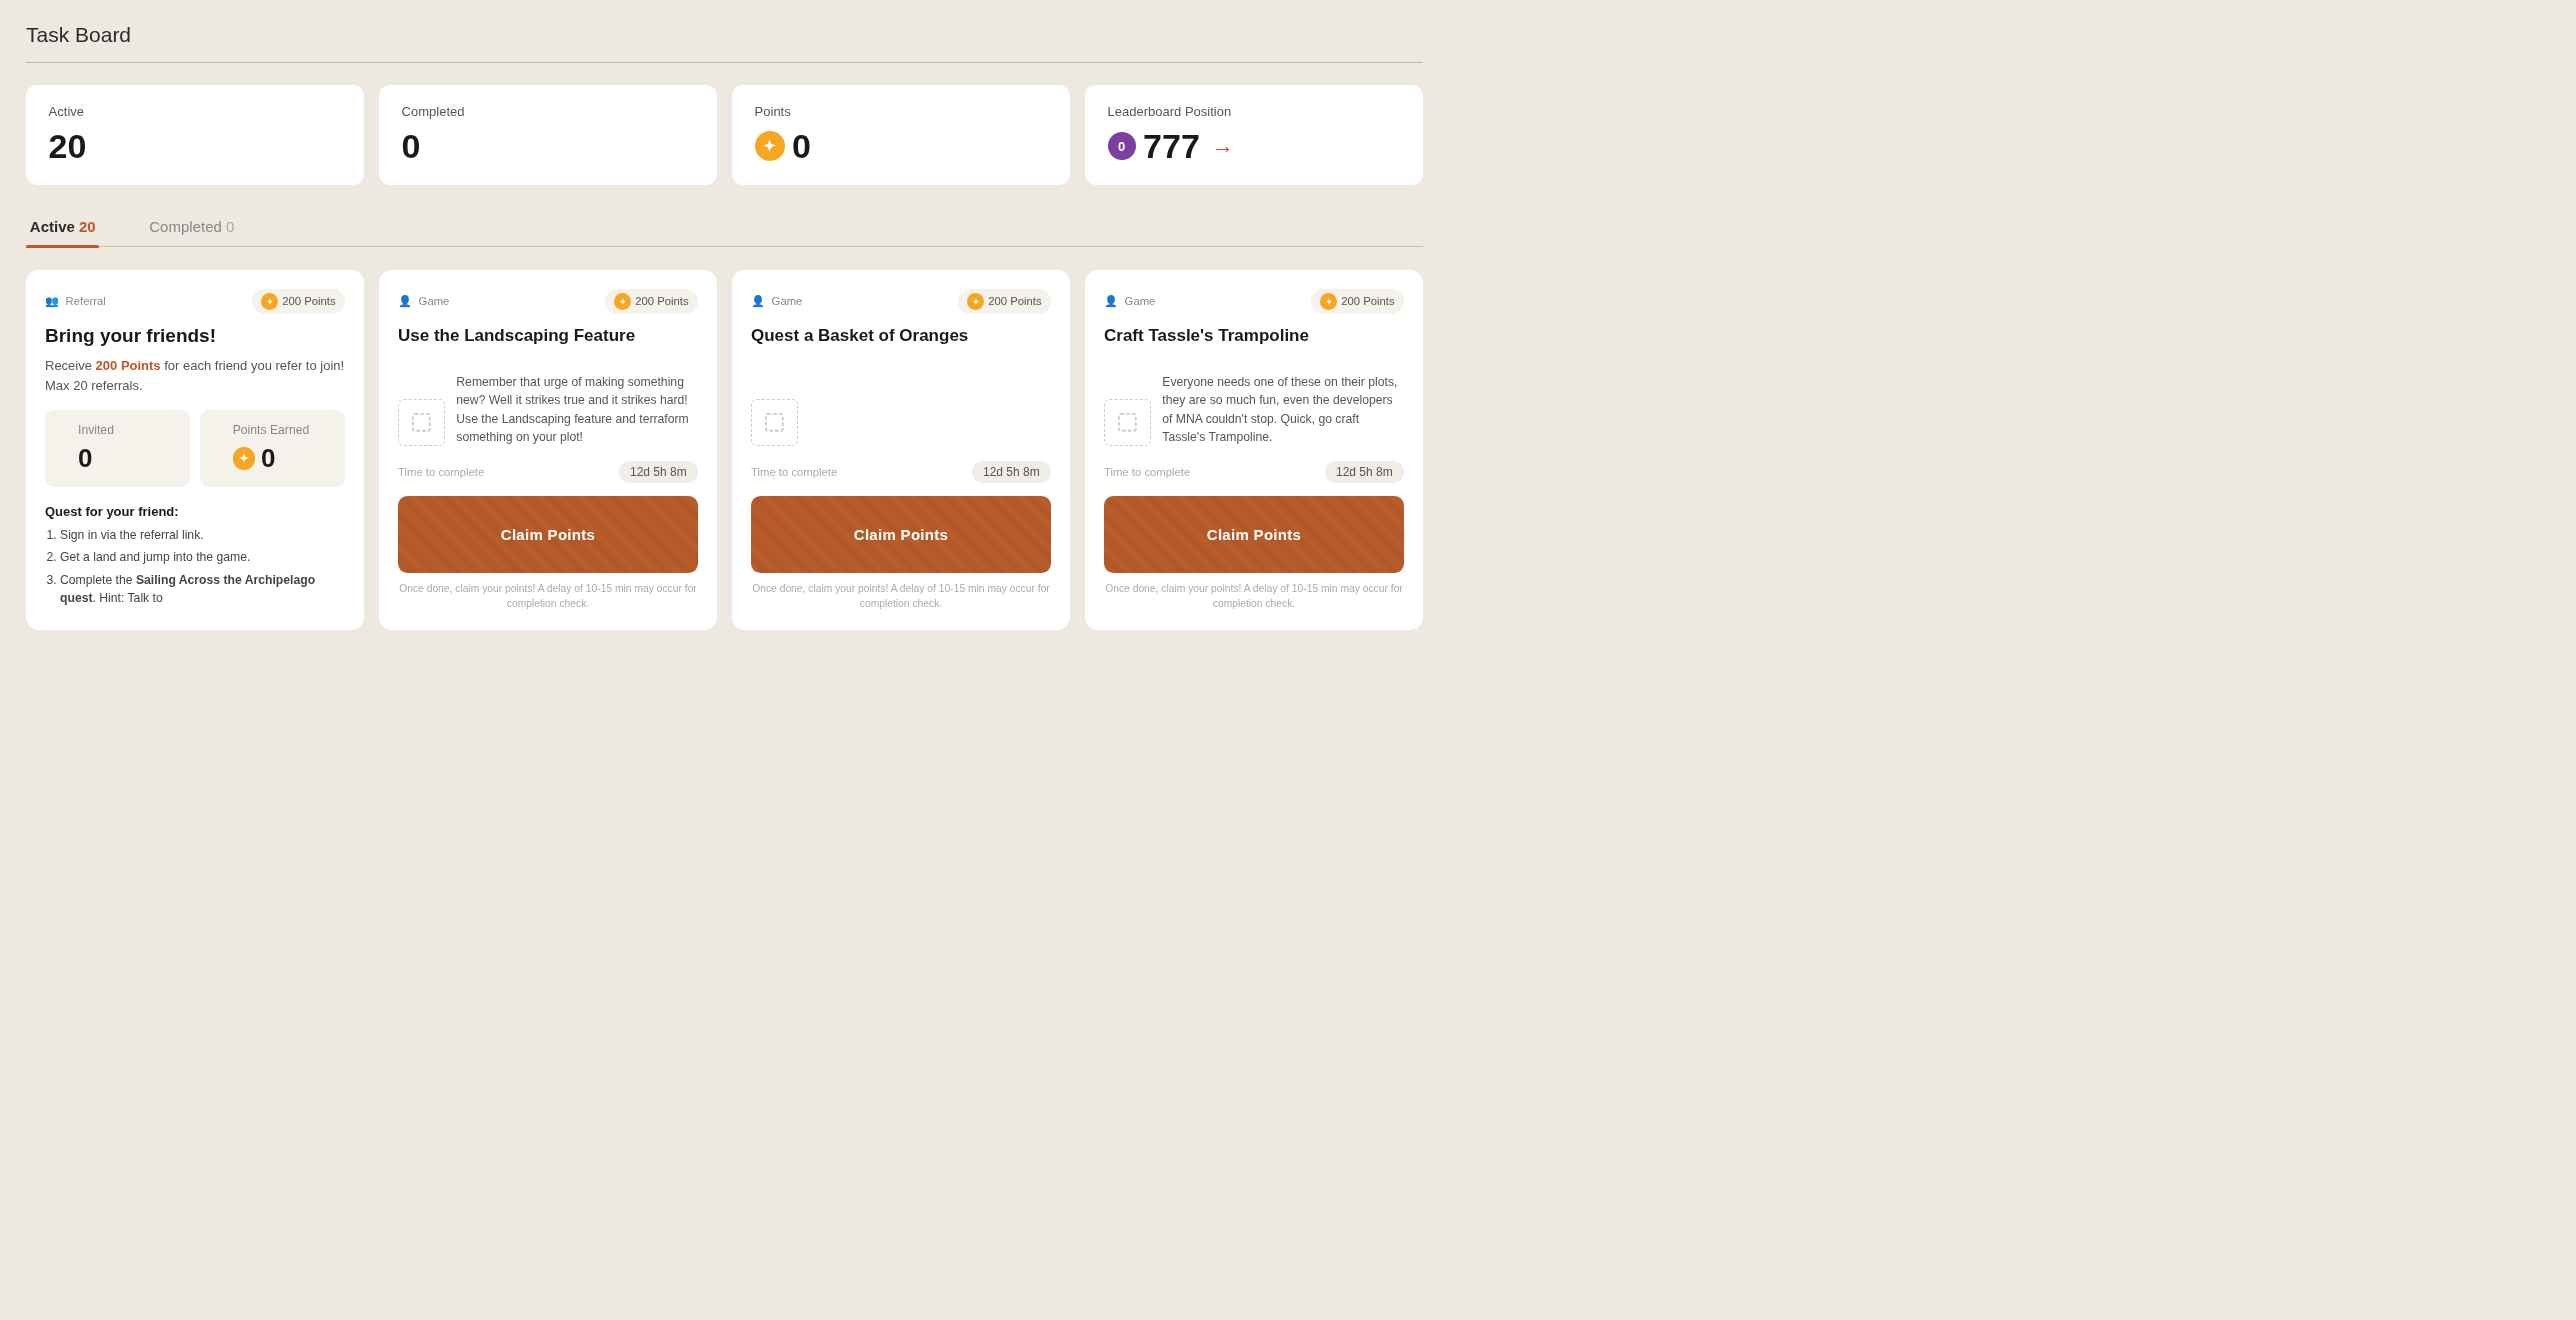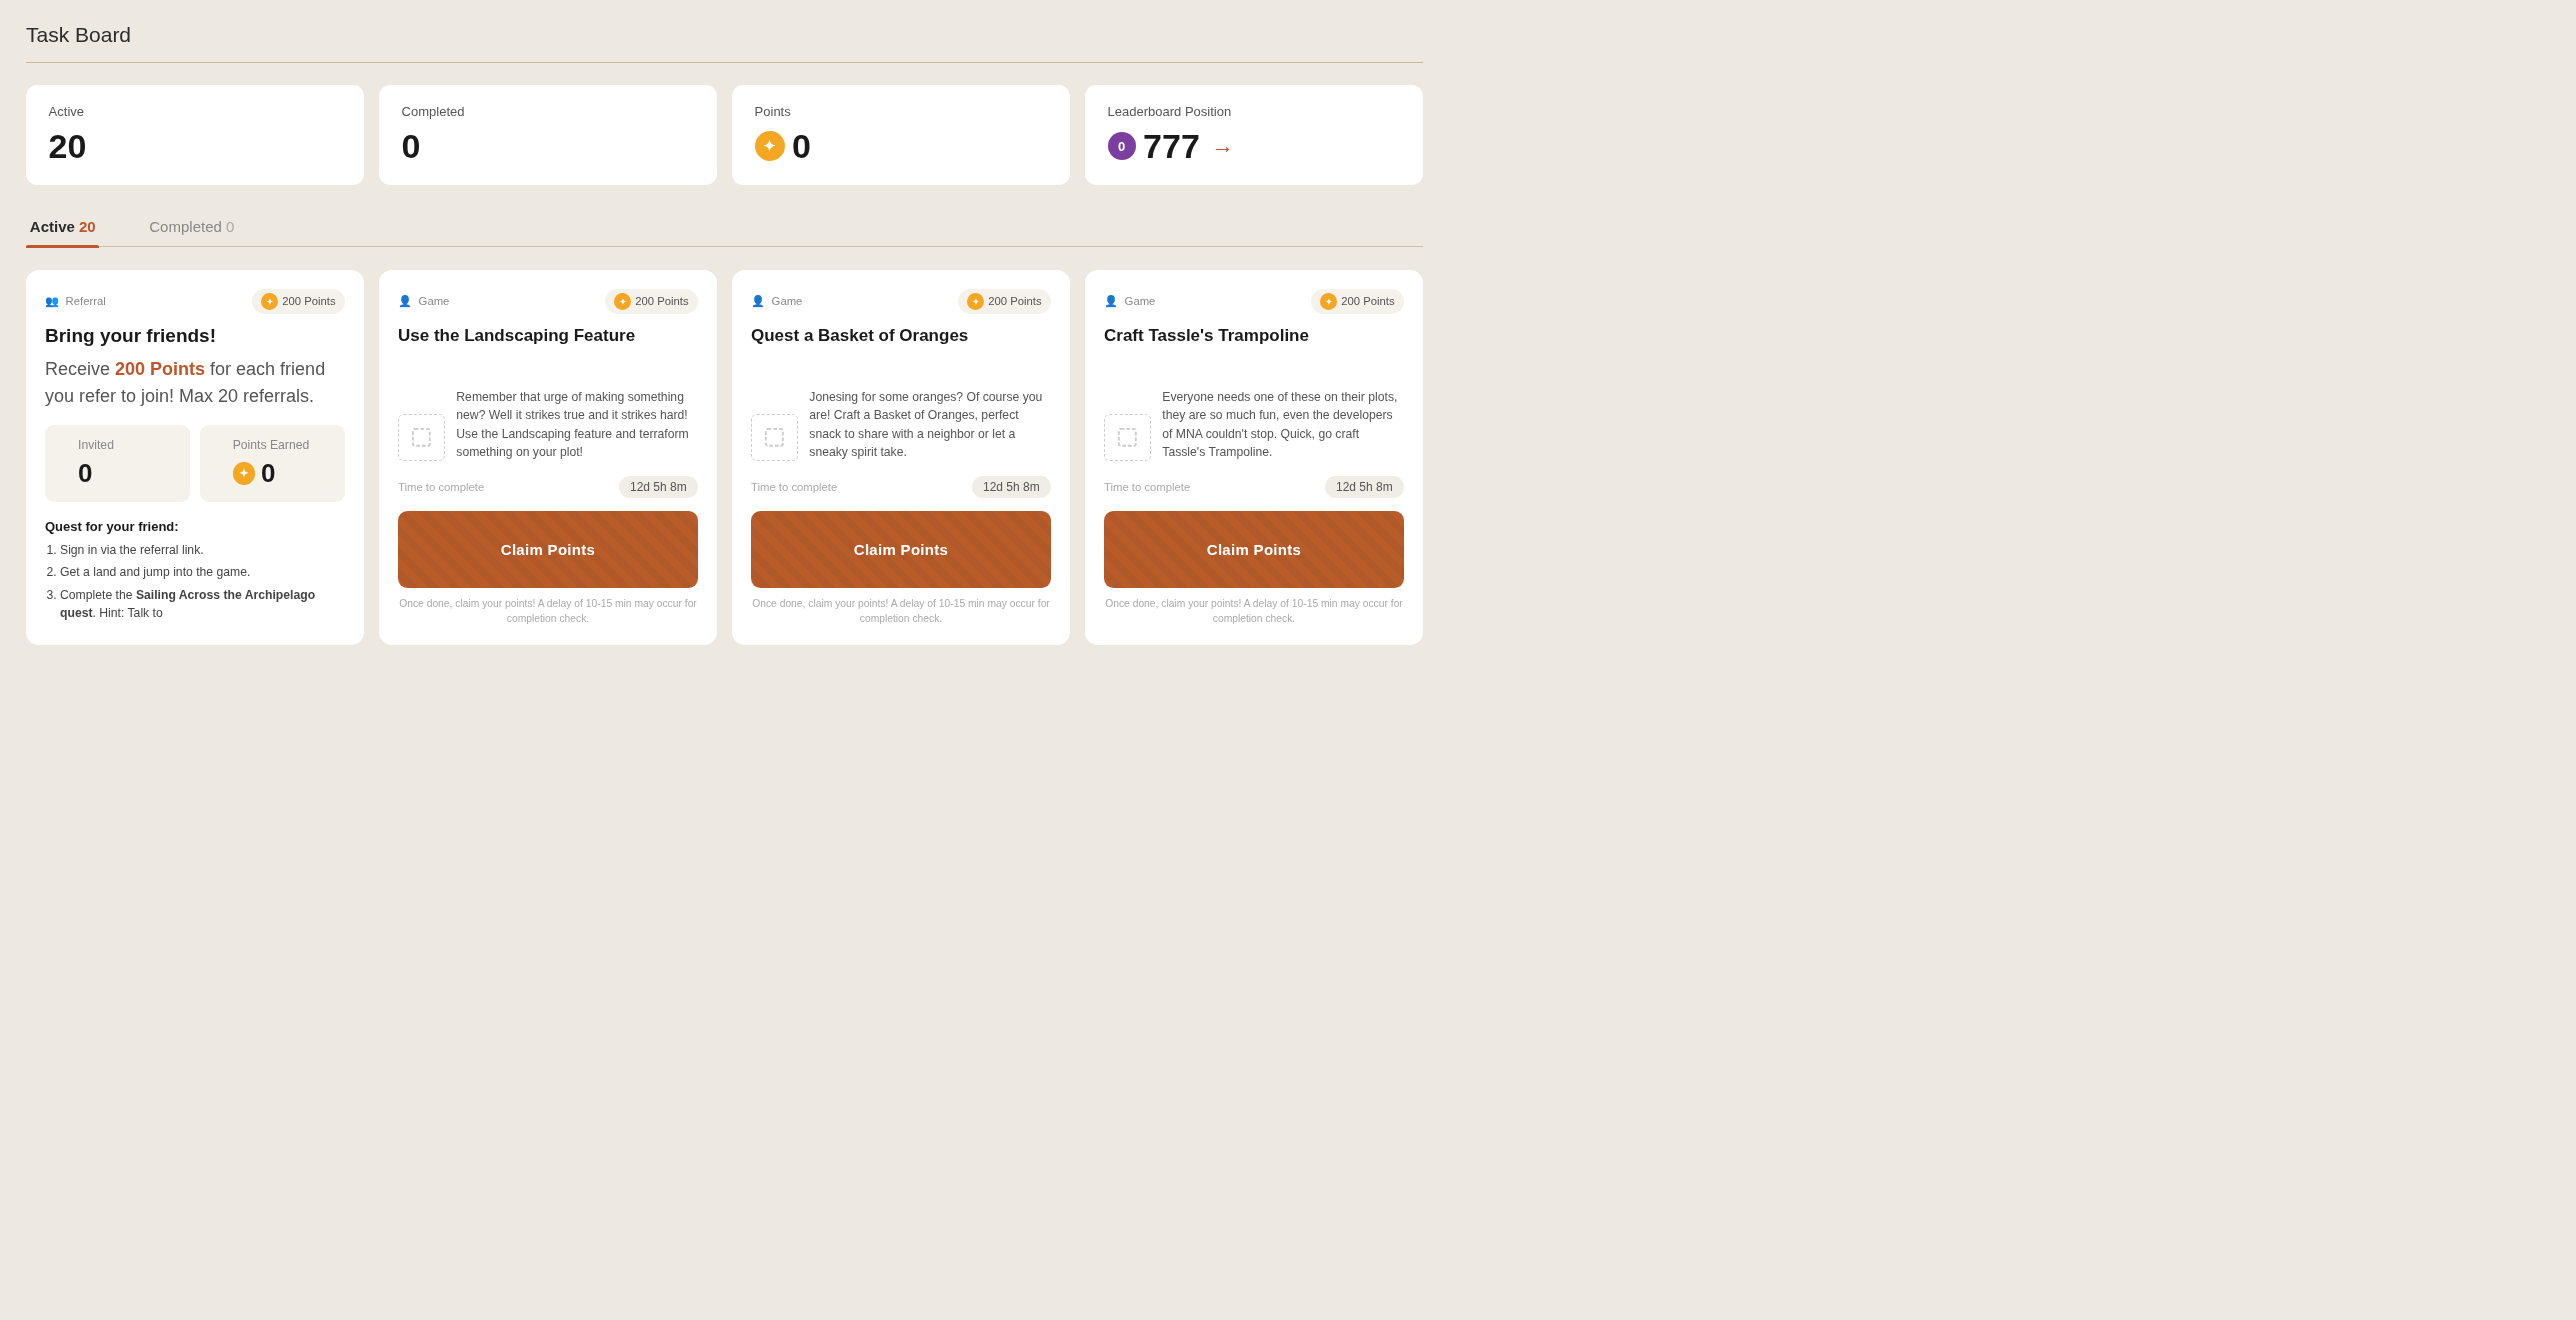--- a/index.html
+++ b/index.html
@@ -291,21 +291,21 @@
 
     
     .referral-heading {
       font-size: 19px;
       font-weight: 700;
       color: #1a1a1a;
       margin-bottom: 9.4px;
     }
 
     .referral-subtext {
-      font-size: 18px;
+      font-size: 13px;
       color: #555;
       margin-bottom: 15px;
       line-height: 1.5;
     }
 
     .referral-highlight {
       color: #c0562a;
       font-weight: 700;
     }
 
@@ -505,21 +505,20 @@
       </div>
 
       <div class="card-title">Quest a Basket of Oranges</div>
 
       <div class="card-body">
         <div class="card-image-placeholder">
           <svg width="22.6" height="22.6" viewBox="0 0 24 24" fill="none" stroke="#ccc" stroke-width="2">
             <rect x="3" y="3" width="18" height="18" rx="2" stroke-dasharray="4 2"></rect>
           </svg>
         </div>
-        <div class="card-description">Jonesing for some oranges? Of course you are! Craft a Basket of Oranges, perfect snack to share with a neighbor or let a sneaky spirit take.</div>
       </div>
 
       <div class="card-time-row">
         <span class="time-label">Time to complete</span>
         <span class="time-badge">12d 5h 8m</span>
       </div>
 
       <button class="claim-btn">Claim Points</button>
       <div class="claim-note">Once done, claim your points! A delay of 10-15 min may occur for completion check.</div>
     </div>

